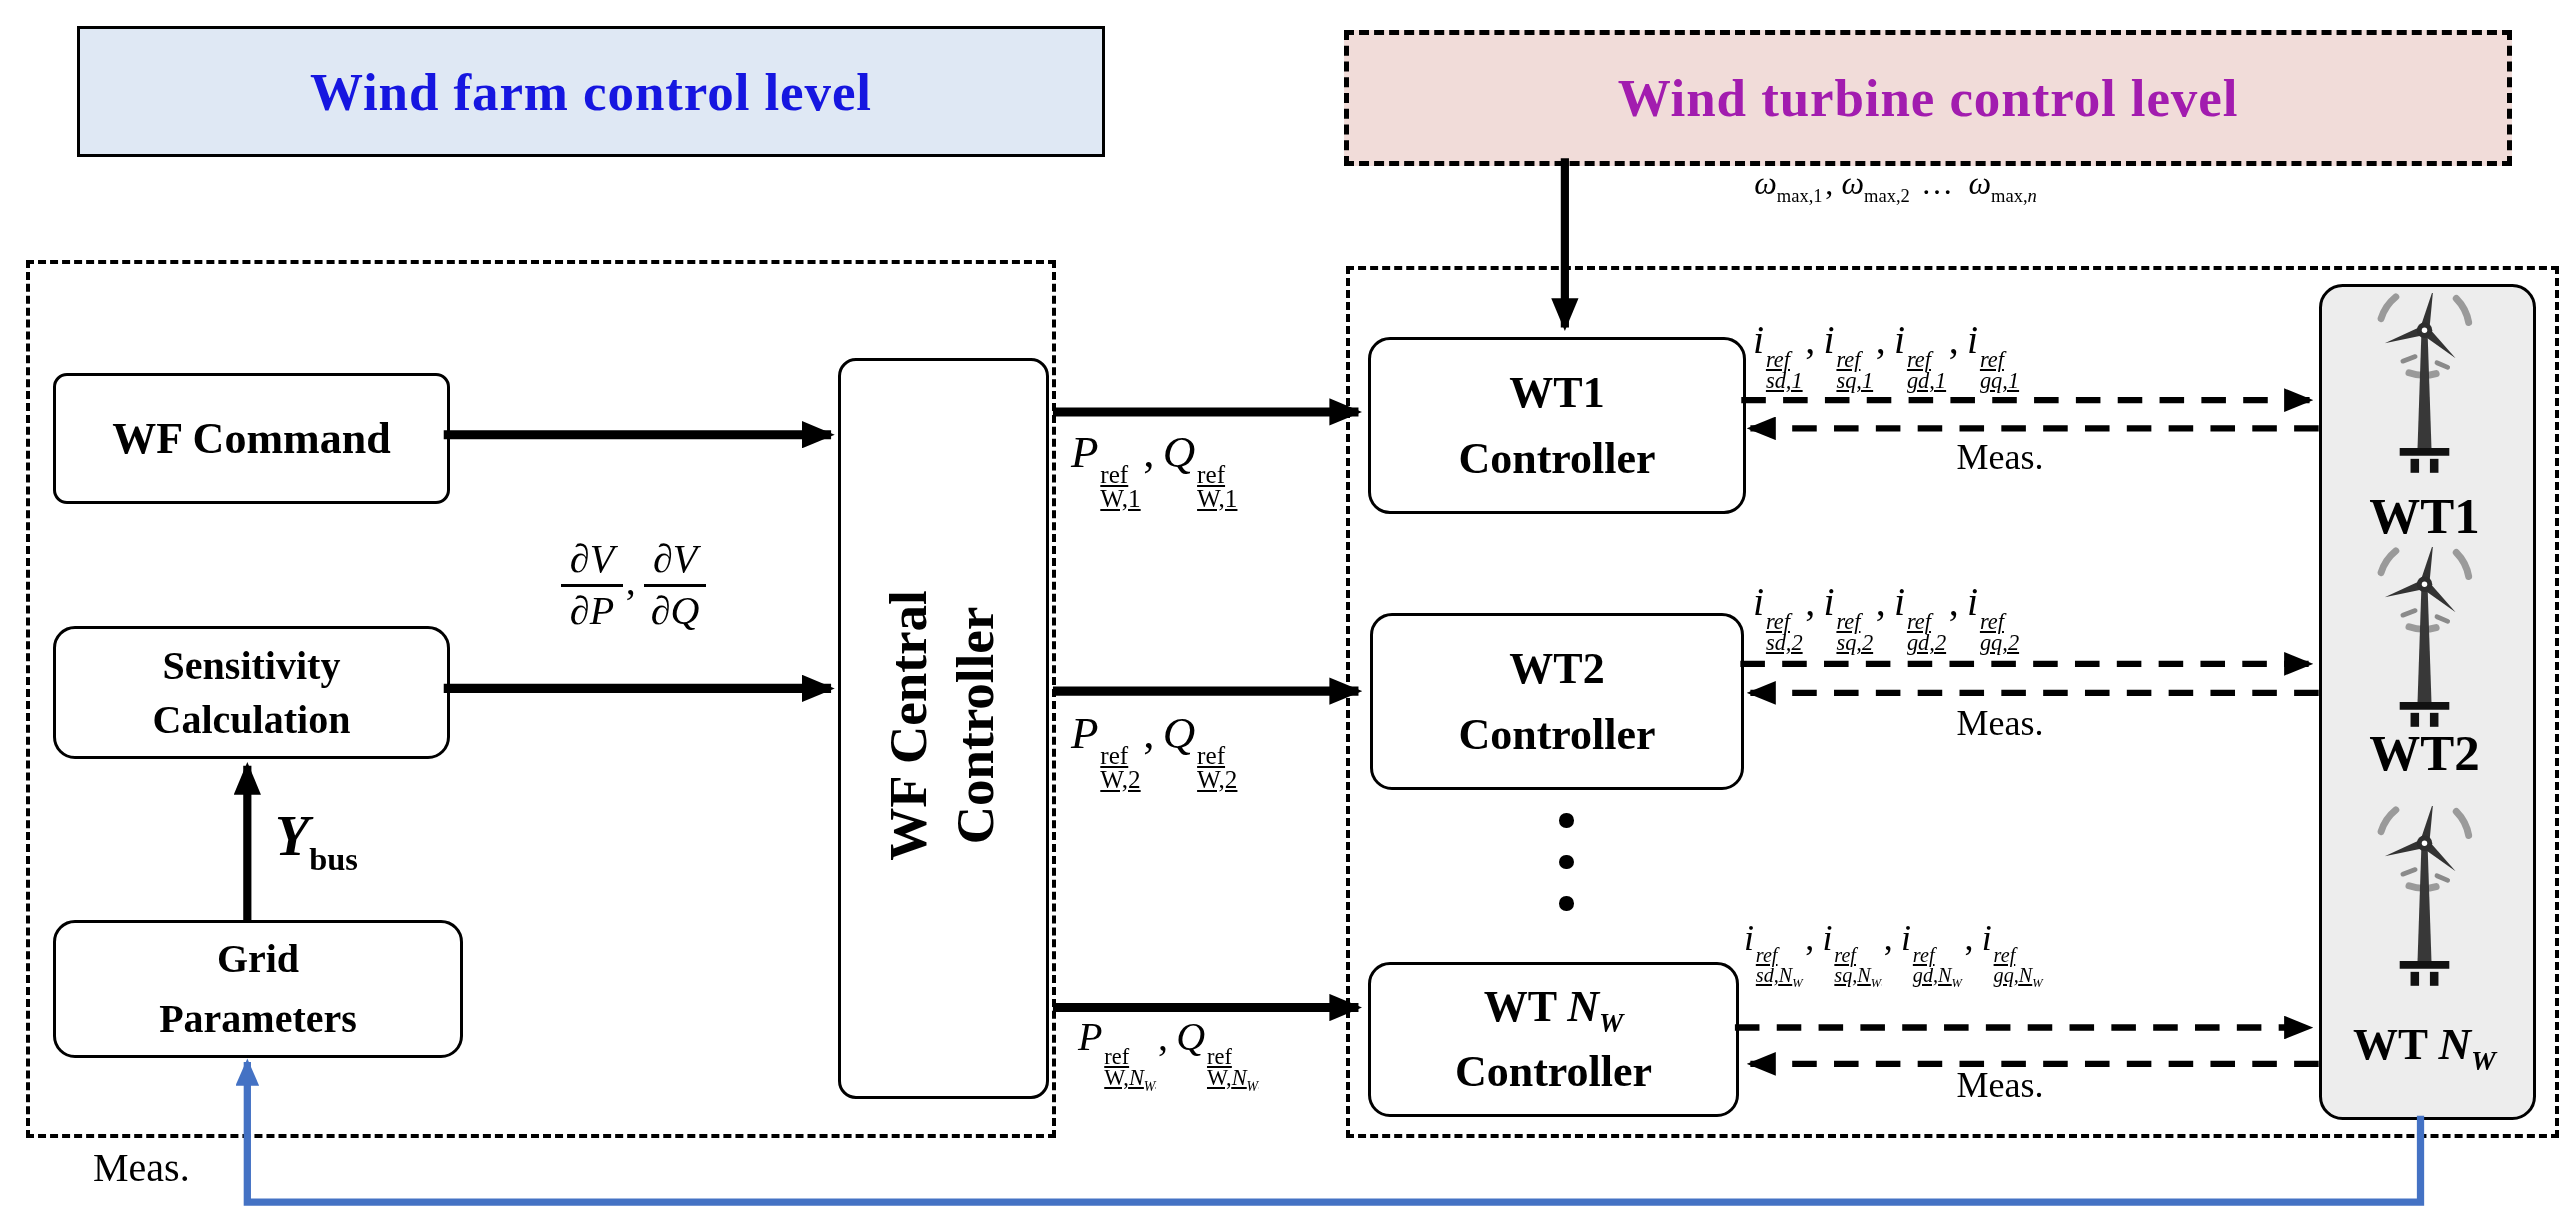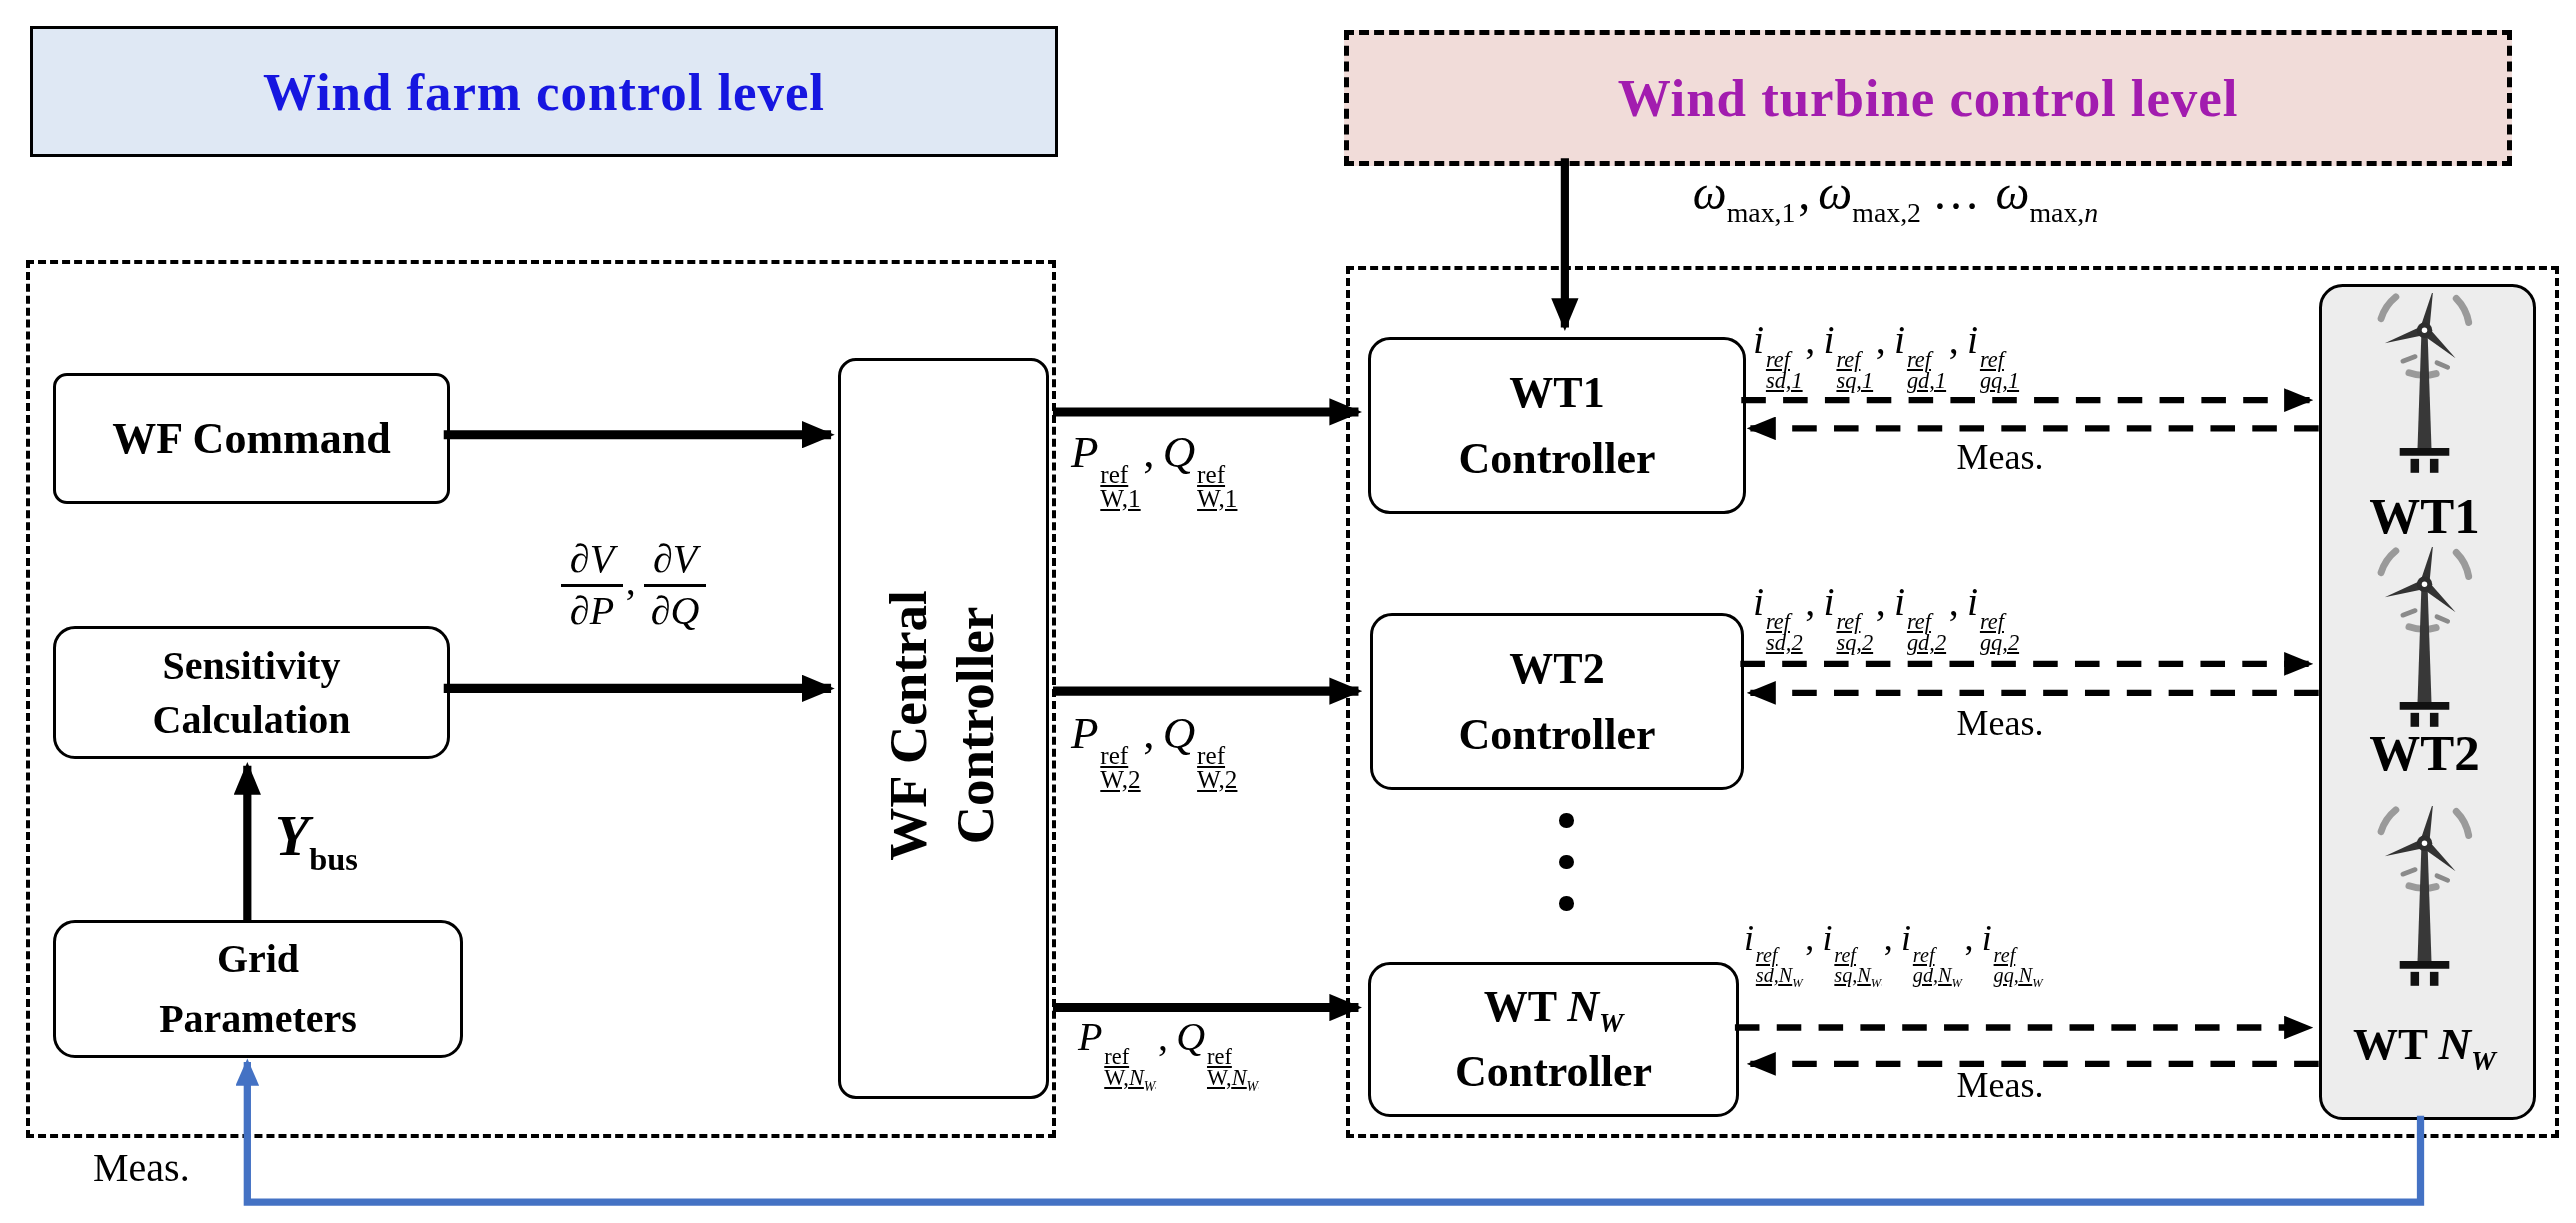--- a/index.html
+++ b/index.html
@@ -25,21 +25,21 @@
   #n-wt1c{left:1368px;top:337px;width:372px;height:171px;font-size:44px;line-height:1.5;}
   #n-wt2c{left:1370px;top:613px;width:368px;height:171px;font-size:44px;line-height:1.5;}
   #n-wtnc{left:1368px;top:962px;width:365px;height:149px;font-size:44px;line-height:1.35;}
   #column{left:2319px;top:284px;width:211px;height:830px;border:3.6px solid #000;
           border-radius:23.6px;position:absolute;}
   .turbine{position:absolute;width:191px;height:186px;left:2329px;}
   #turb-0{top:293px;} #turb-1{top:547px;} #turb-2{top:806px;}
   .collab{position:absolute;left:2319px;width:211px;text-align:center;font-weight:bold;
           font-size:51px;white-space:nowrap;}
   #collab-0{top:487px;} #collab-1{top:724px;} #collab-2{top:1018px;font-size:45px;}
-  .mlabel{position:absolute;white-space:nowrap;font-size:48px;}
+  .mlabel{position:absolute;white-space:nowrap;font-size:32px;}
   .meas{position:absolute;font-weight:normal;font-size:36px;white-space:nowrap;text-align:center;}
   #lbl-pqv{left:491px;top:356px;width:300px;text-align:center;}
   #lbl-frac{left:506px;top:538px;width:255px;text-align:center;font-size:40px;}
   #lbl-ybus{left:275px;top:804px;width:145px;font-size:56px;font-weight:bold;}
   #lbl-omega{left:1632px;top:165px;width:527px;text-align:center;}
   #lbl-pq0{left:1071px;top:426px;width:291px;font-size:45px;}
   #lbl-pq1{left:1071px;top:707px;width:291px;font-size:45px;}
   #lbl-pq2{left:1078px;top:1013px;width:282px;font-size:40px;}
   #lbl-ir0{left:1753px;top:316px;width:564px;font-size:40px;}
   #lbl-ir1{left:1753px;top:578px;width:564px;font-size:40px;}
@@ -63,21 +63,21 @@
   svg#wires{position:absolute;left:0;top:0;z-index:6;pointer-events:none;}
   .tline{stroke:#000;stroke-width:10;}
   .tline2{stroke:#000;stroke-width:9;}
   .dline{stroke:#000;stroke-width:7;stroke-dasharray:27 19;}
 </style>
 </head>
 <body>
 
 <div id="stage">
 
-  <div id="hdr-farm" class="hdr" style="background: rgb(223, 232, 244); color: rgb(22, 22, 224);">
+  <div id="hdr-farm" class="hdr" style="background: rgb(223, 232, 244); color: rgb(22, 22, 224); margin-left: 47px;">
     <span>Wind farm control level</span>
   </div>
   <div id="hdr-turb" class="hdr" style="background: rgb(241, 220, 217); color: #a21caf;">
     <span>Wind turbine control level</span>
   </div>
 
   <div id="cont-left" class="container"></div>
   <div id="cont-right" class="container"></div>
 
   <div id="n-wfcmd" class="node">

